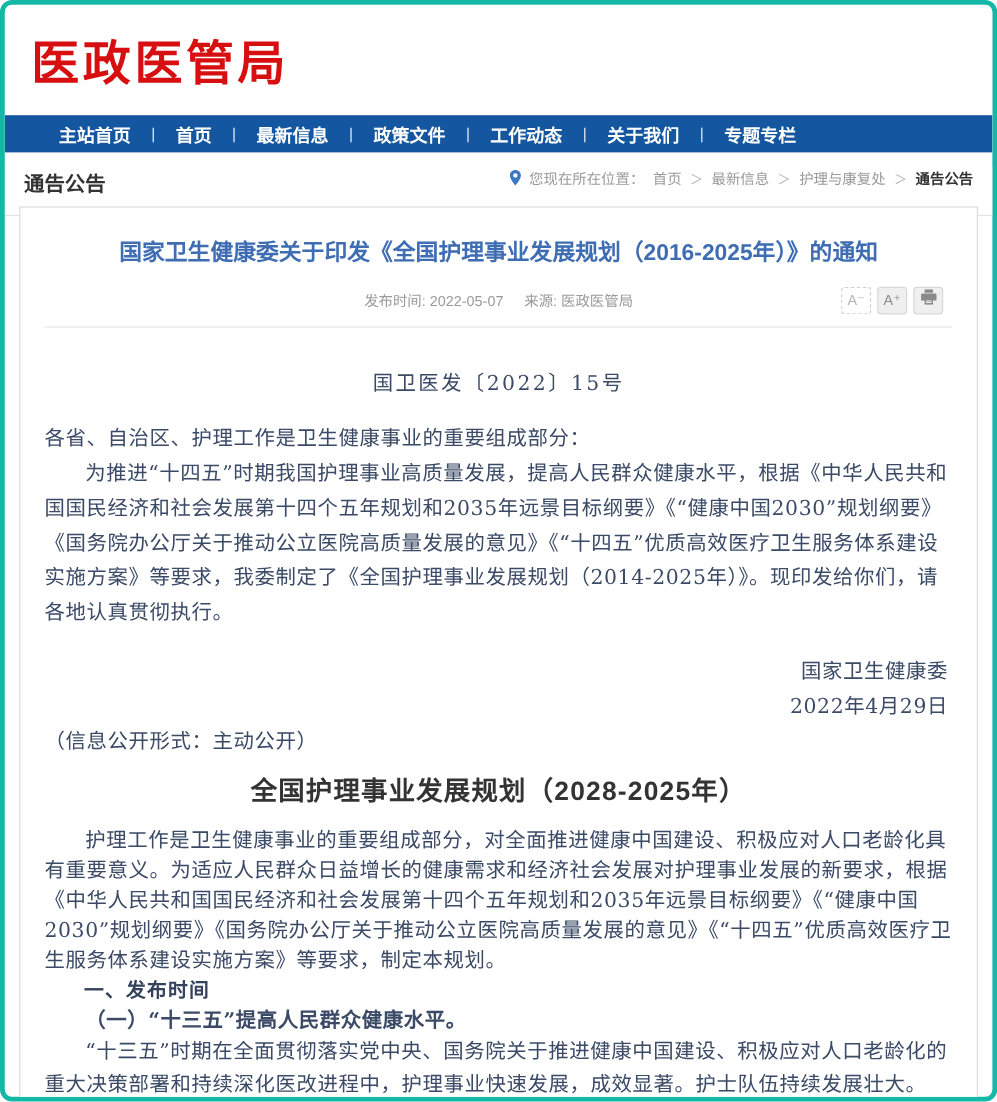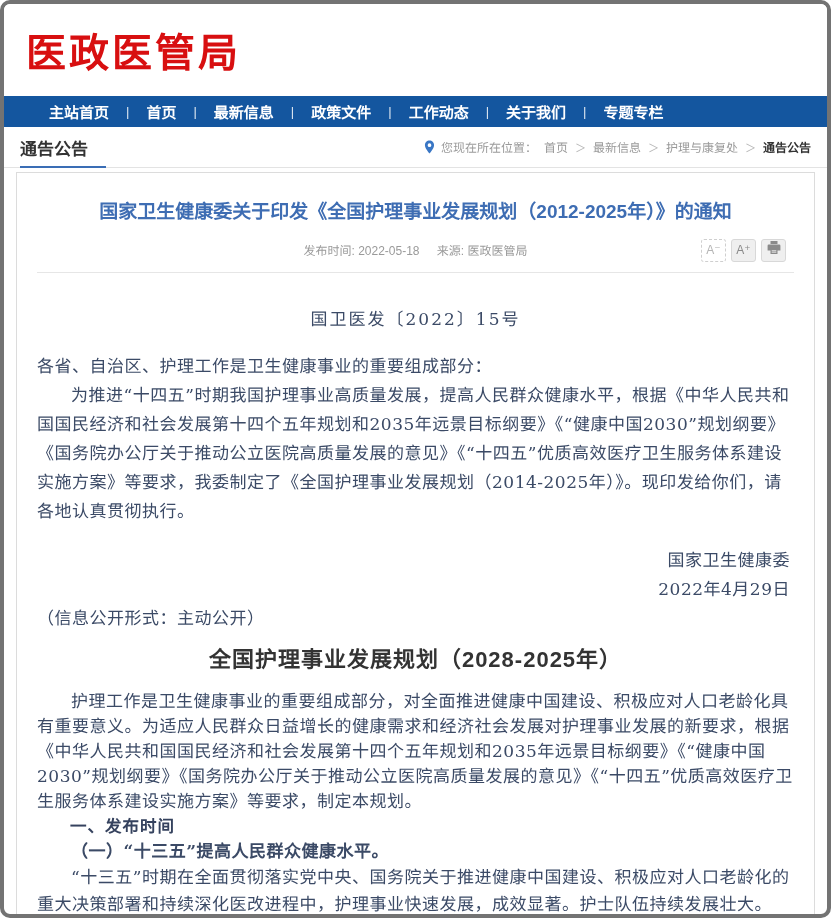--- a/index.html
+++ b/index.html
@@ -1,21 +1,21 @@
 <!DOCTYPE html>
 <html lang="zh-CN"><head>
 <meta charset="utf-8">
 <style>
   * { box-sizing: border-box; margin: 0; padding: 0; }
   html, body { width: 831px; height: 918px; overflow: hidden; background: #ffffff; }
   body { font-family: "Liberation Sans", "DejaVu Sans", sans-serif; }
 
   .page-frame {
     position: absolute; left: 0; top: 0; width: 831px; height: 918px;
-    border: 4px solid #737373; border-radius: 10px; background: #ffffff; overflow: hidden;
+    border: 4px solid #14b8a6; border-radius: 10px; background: #ffffff; overflow: hidden;
   }
 
   
   .site-header { height: 92px; display: flex; align-items: center; padding-left: 22px; background: #fff; }
   .site-logo {
     color: #d80f10; font-size: 40px; font-weight: bold; letter-spacing: 3px;
     font-family: "Liberation Sans", "DejaVu Sans", sans-serif;
   }
 
   
@@ -24,22 +24,22 @@
     padding-left: 28px; color: #fff;
   }
   .nav-item {
     color: #fff; font-size: 15px; font-weight: bold; text-decoration: none;
     padding: 0 17px; white-space: nowrap; cursor: pointer;
   }
   .nav-sep { color: #ffffff; opacity: 0.85; font-size: 13px; font-weight: normal; }
 
   
   .section-bar {
-    height: 41px; display: flex; align-items: center; justify-content: space-between;
-    padding: 0 16px; border-bottom: 1px solid #e3e3e3; position: relative; background: #fff;
+    height: 41px; display: flex; align-items: flex-start; justify-content: space-between;
+    padding: 0 16px; border-bottom: 1px solid #e3e3e3; position: relative; background: #fff; margin-top: 12px;
   }
   .section-title { font-size: 17px; font-weight: bold; color: #333; }
   .title-underline { position: absolute; left: 16px; bottom: -1px; width: 86px; height: 2px; background: #3a6db5; }
   .breadcrumb { display: flex; align-items: center; gap: 7px; font-size: 12px; color: #9a9a9a; font-family: Liberation Serif, serif; }
   .breadcrumb .crumb { color: #9a9a9a; text-decoration: none; cursor: pointer; }
   .breadcrumb .crumb-sep { color: #b5b5b5; font-size: 11px; }
   .breadcrumb .crumb-current { color: #333; font-weight: bold; }
   .pin-icon { display: inline-flex; margin-right: -1px; }
 
   
@@ -126,26 +126,26 @@
       <a class="crumb">最新信息</a>
       <span class="crumb-sep">＞</span>
       <a class="crumb">护理与康复处</a>
       <span class="crumb-sep">＞</span>
       <span class="crumb-current">通告公告</span>
     </div>
   </div>
 
   <main class="content-card">
 
-    <h1 class="article-title">国家卫生健康委关于印发《全国护理事业发展规划（2012-2025年）》的通知</h1>
+    <h1 class="article-title">国家卫生健康委关于印发《全国护理事业发展规划（2016-2025年）》的通知</h1>
 
     <div class="meta-row">
       <div class="meta-center">
         <span>发布时间:</span>
-        <span>2022-05-18</span>
+        <span>2022-05-07</span>
         <span class="src">来源:</span>
         <span>医政医管局</span>
       </div>
       <div class="tools">
         <button class="tool-btn dashed">A⁻</button>
         <button class="tool-btn">A⁺</button>
         <button class="tool-btn">
             <span>
           <svg width="14" height="13" viewBox="0 0 24 22">
                 <path fill="#8a8a8a" d="M6 0h12v5H6zM3 6h18a2 2 0 0 1 2 2v8h-5v6H6v-6H1V8a2 2 0 0 1 2-2zm5 9h8v5H8z"></path>

